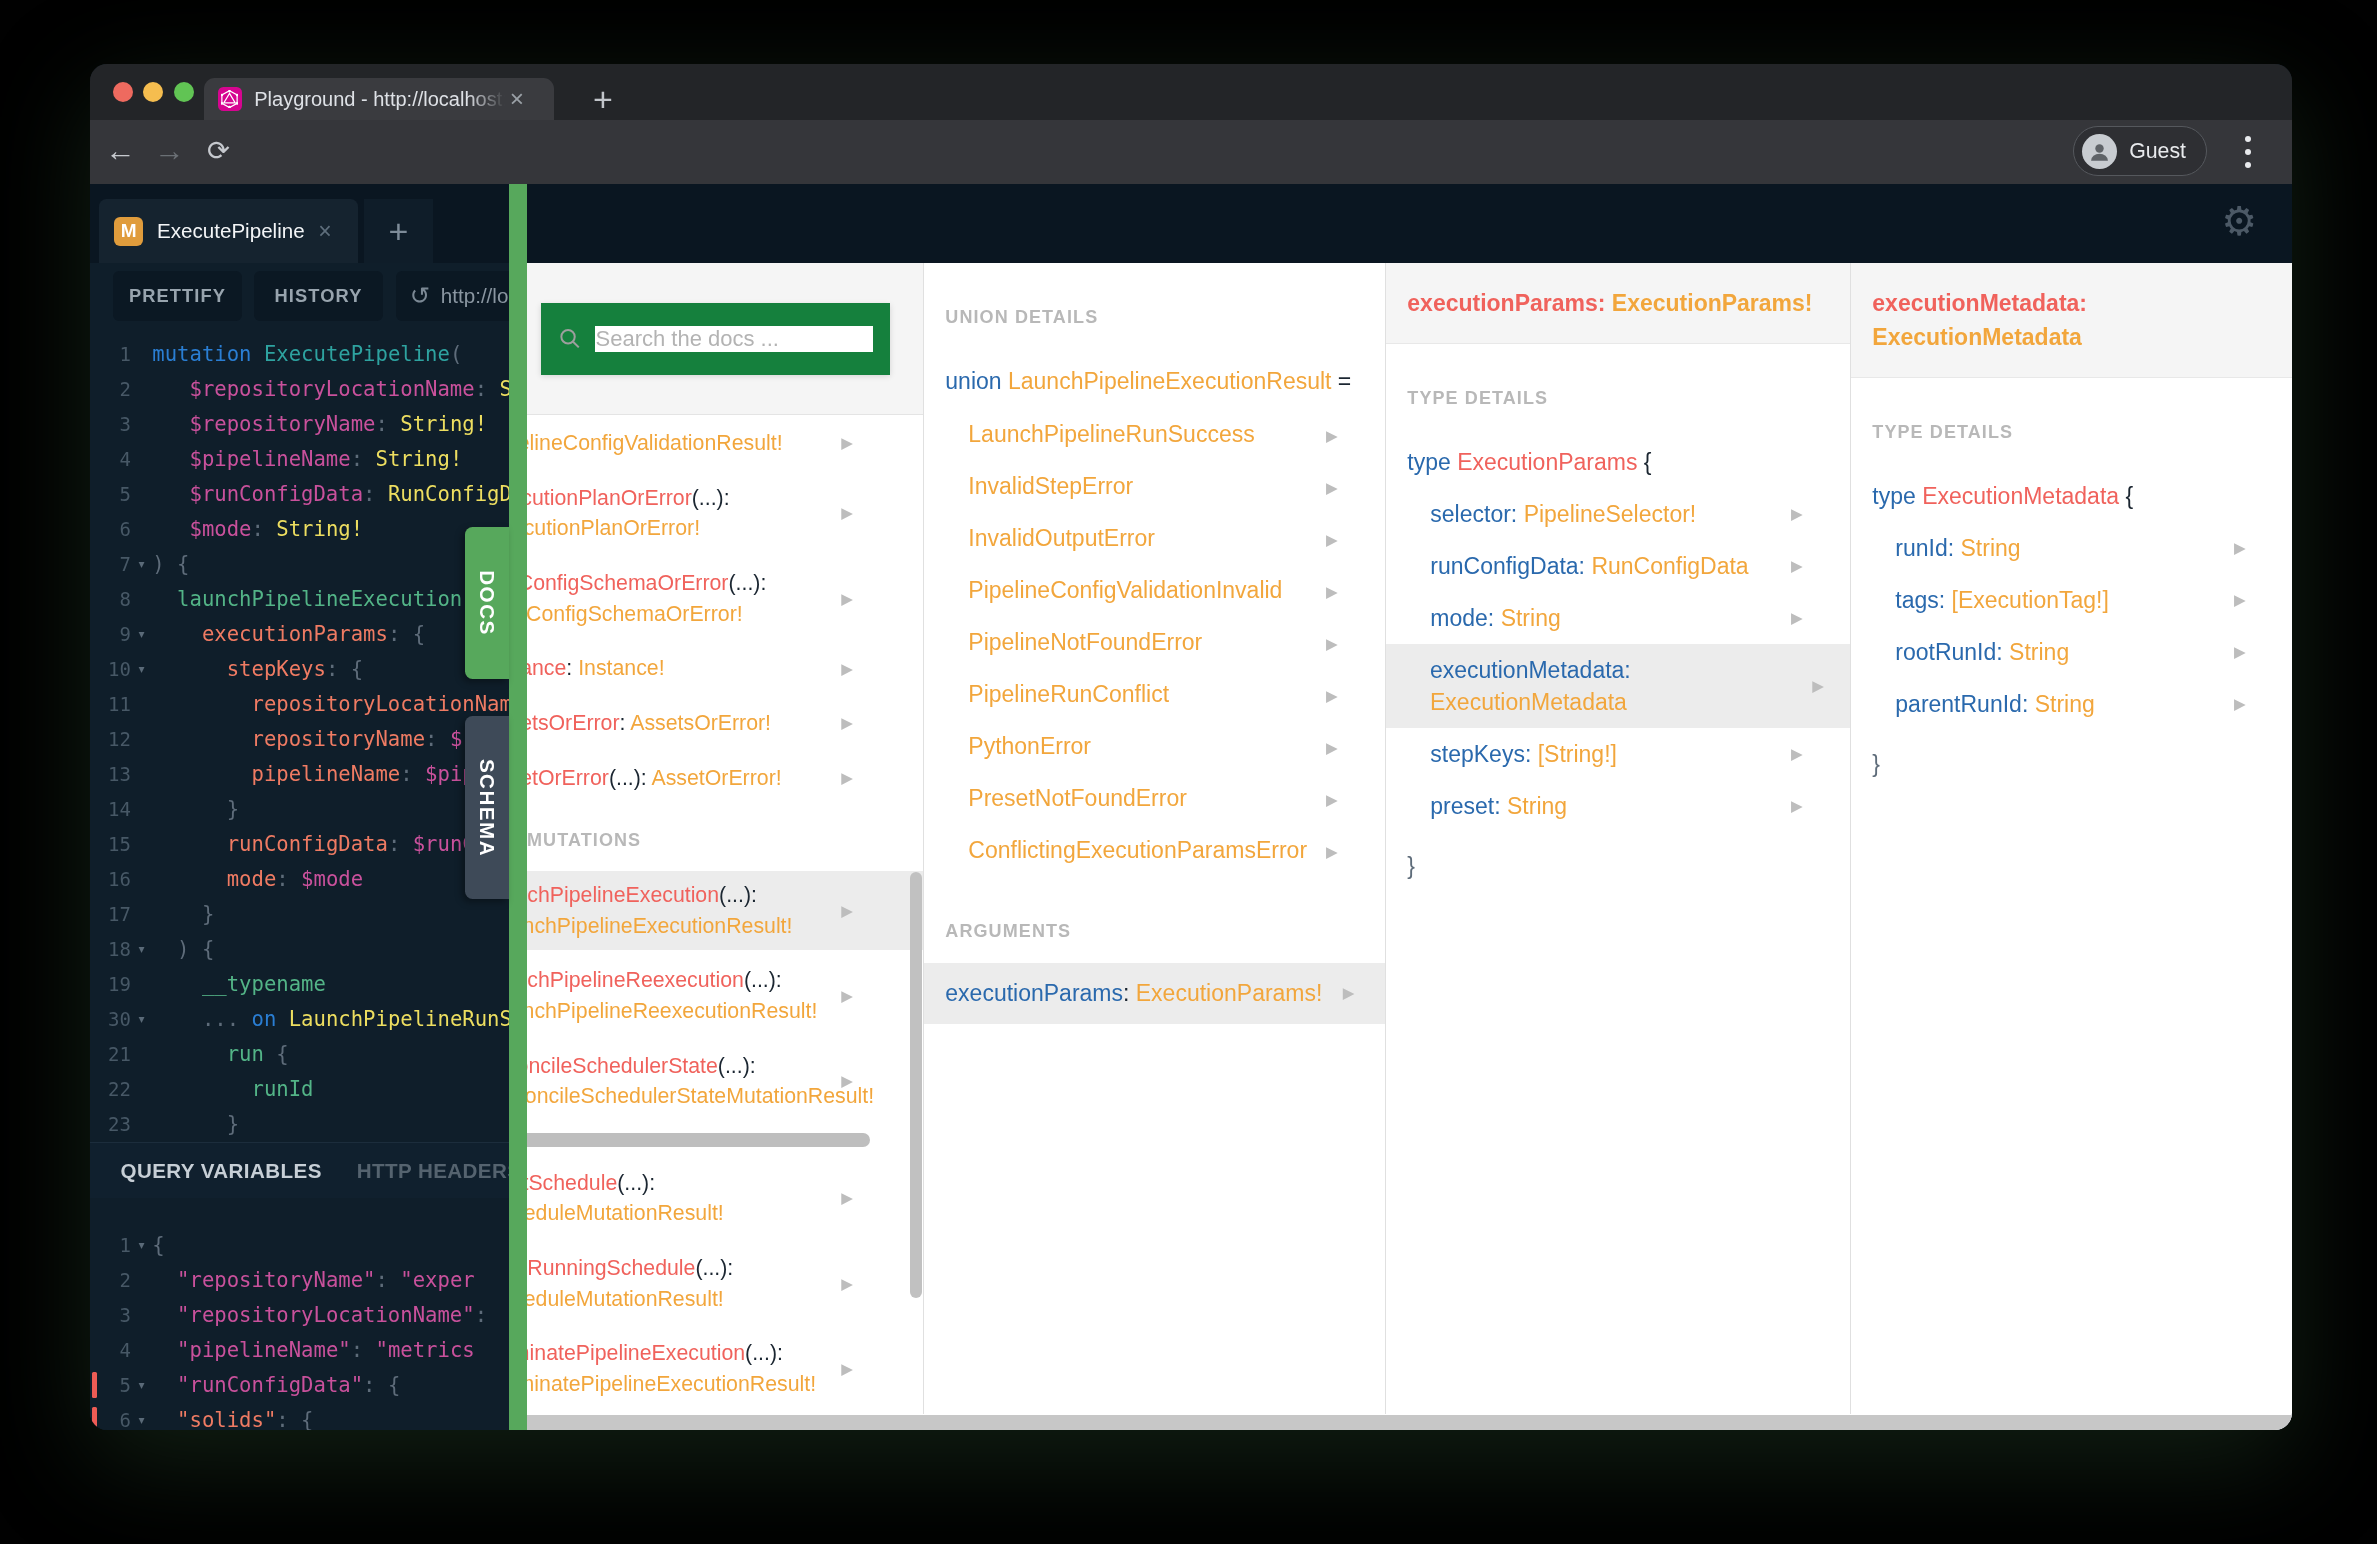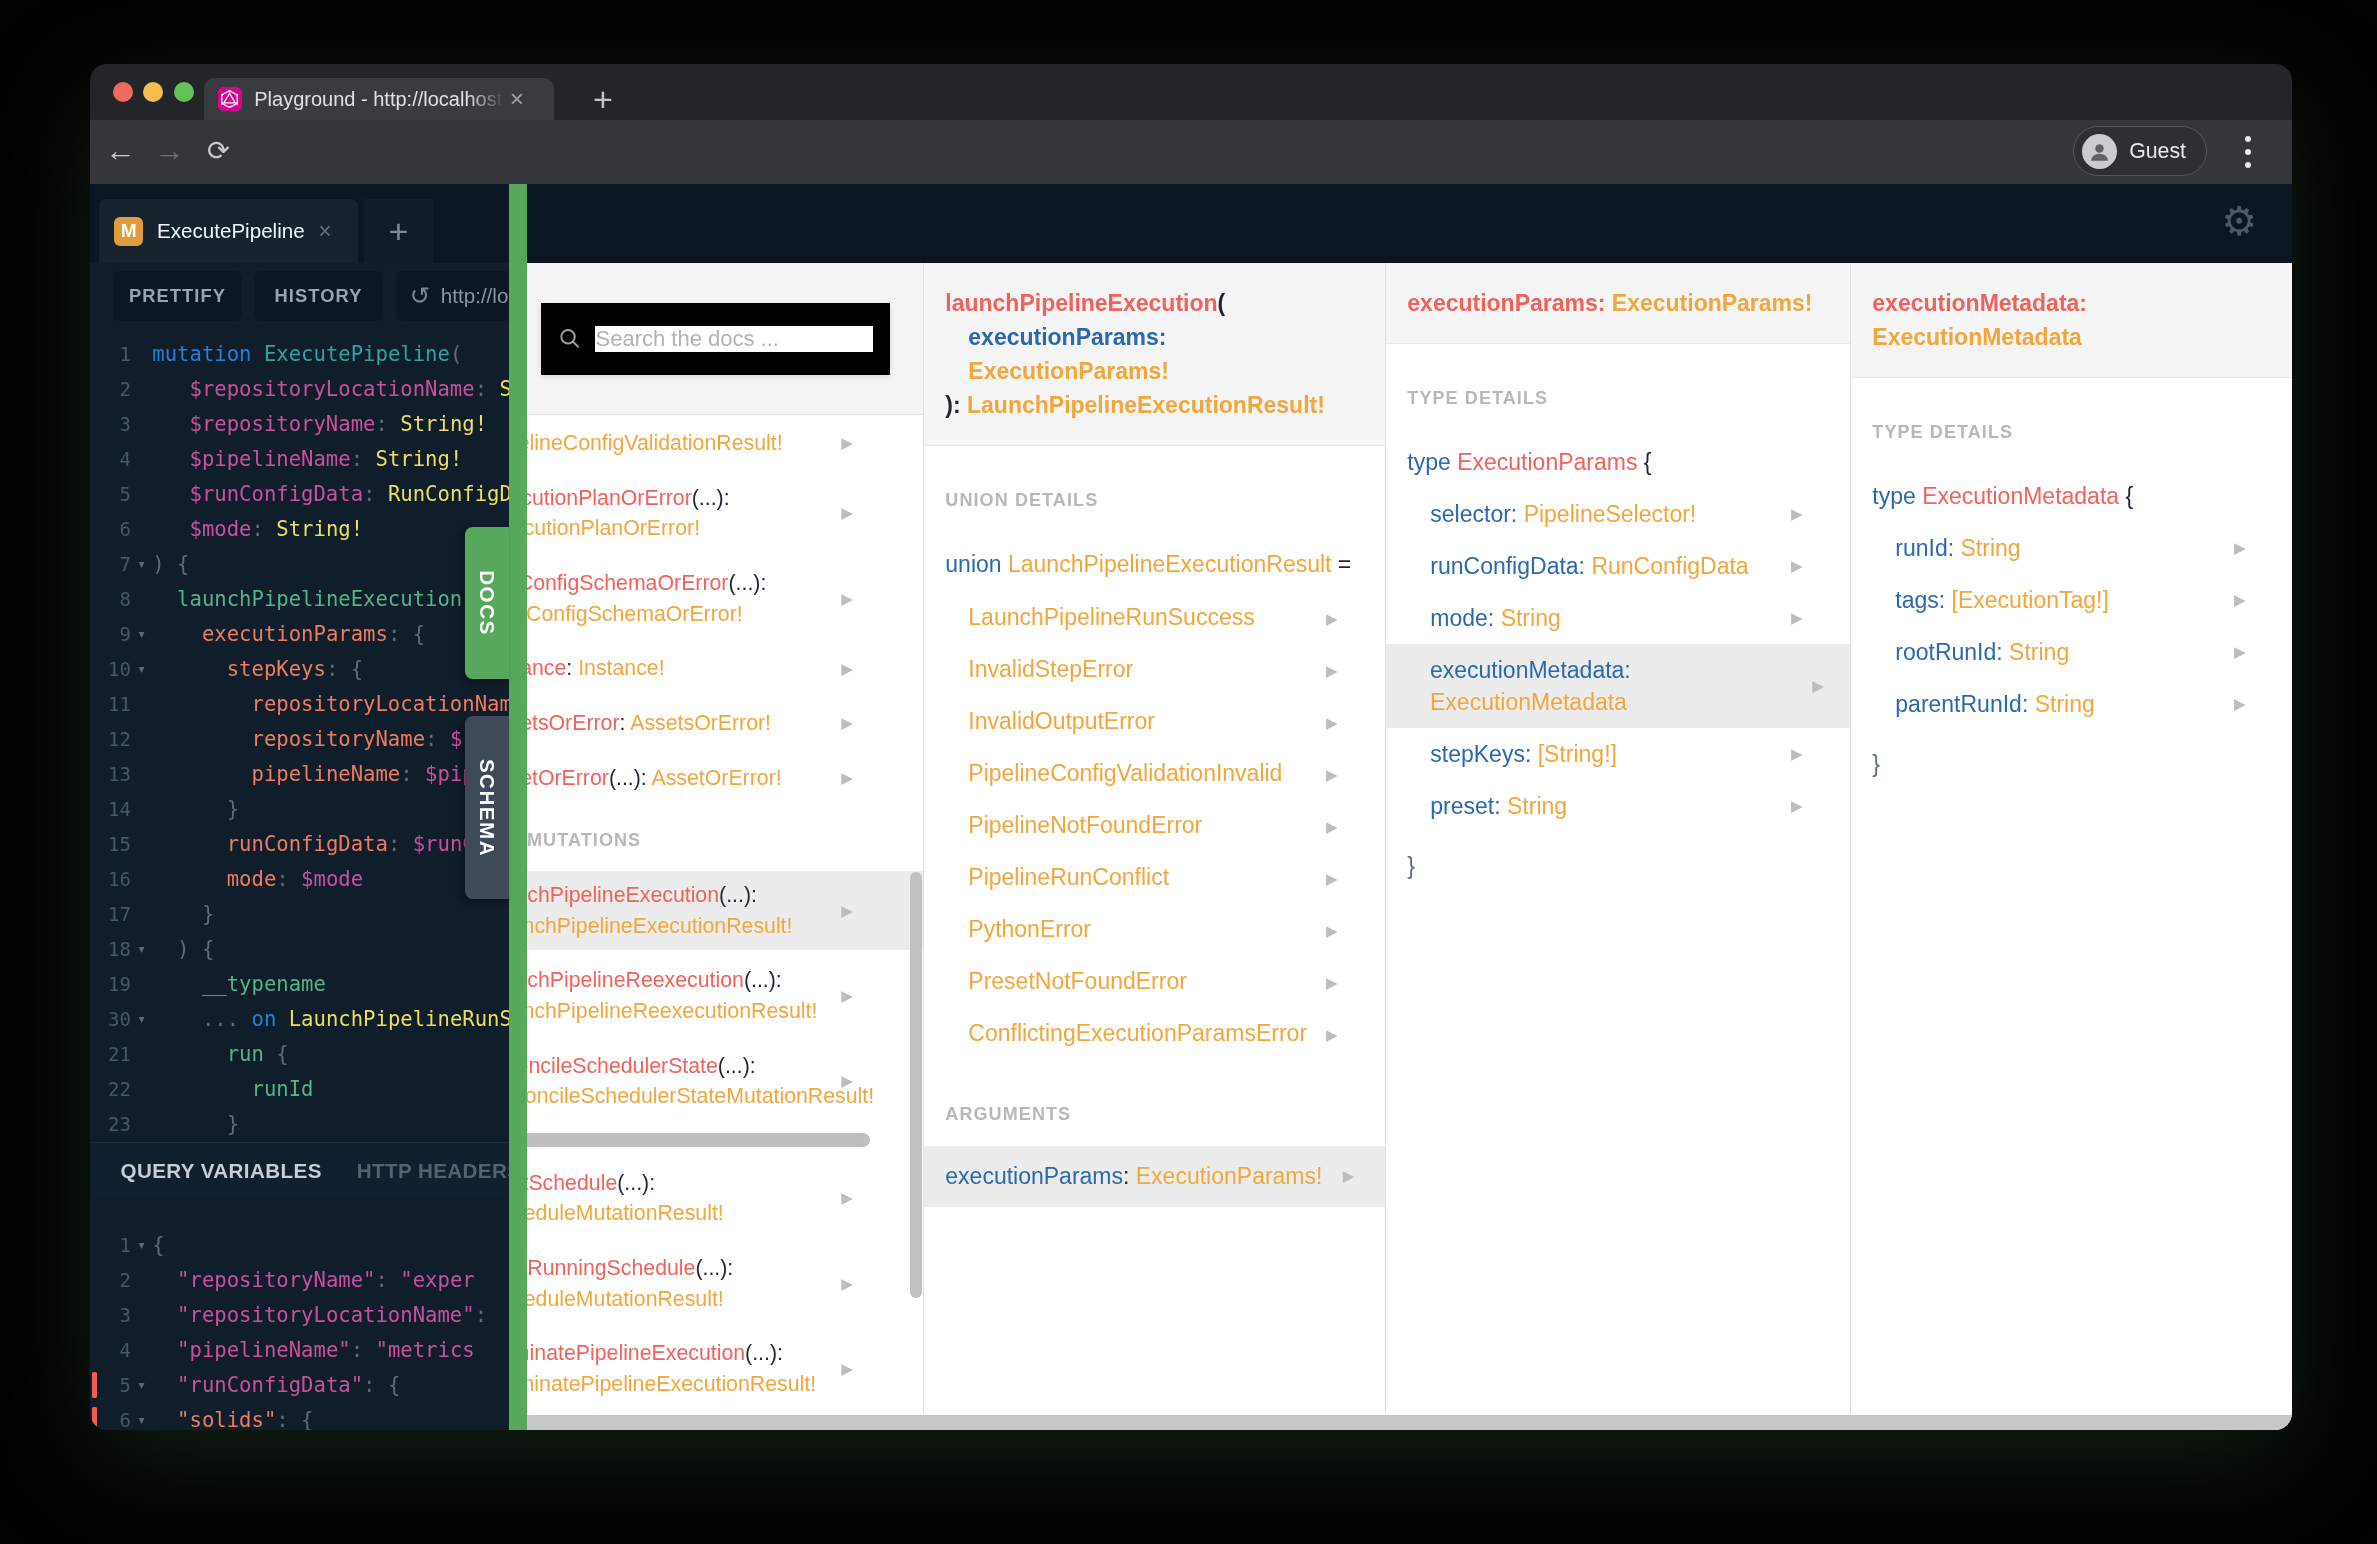--- a/index.html
+++ b/index.html
@@ -95,21 +95,21 @@
   
   .docs { position:absolute; left:437px; top:79px; width:1765px; height:1167px; background:#fff; z-index:5; }
   .col { position:absolute; top:0; height:1151px; overflow:hidden; }
   .col1 { left:0; width:397px; border-right:1.5px solid #E0E0E0; }
   .col2 { left:397px; width:462px; border-right:1.5px solid #E0E0E0; }
   .col3 { left:859px; width:465px; border-right:1.5px solid #E0E0E0; }
   .col4 { left:1324px; width:442px; }
 
   .search-head { position:absolute; left:0; top:0; width:100%; height:152px; background:#F5F5F5;
                  border-bottom:1.5px solid #E4E4E4; }
-  .searchbox { position:absolute; left:13.7px; top:40px; width:349px; height:72px; background:#000000;
+  .searchbox { position:absolute; left:13.7px; top:40px; width:349px; height:72px; background:#15803d;
                box-shadow:0 1.5px 6.1px rgba(0,0,0,.14); display:flex; align-items:center; padding:0 17px; }
   .searchbox input { border:0; outline:0; font-size:22px; color:#444; width:100%; margin-left:13.7px;
                      font-family:"Liberation Sans", sans-serif; }
   .searchbox input::placeholder { color:#B3B3B3; }
 
   .c1list { position:absolute; left:-40px; top:156px; width:436px; }
   .c1item { position:relative; padding:9.1px 0; margin-bottom:6.1px; font-size:21.3px; line-height:30.5px; white-space:nowrap; }
   .c1item.selected { background:#ECECEC; }
   .arrow { position:absolute; right:70px; top:50%; transform:translateY(-50%); color:#BDBDBD; font-size:15.2px; }
   .seclabel { color:#B8B8B8; font-weight:bold; font-size:18px; letter-spacing:1.1px; }
@@ -316,26 +316,20 @@
             <div class="c1item">
               <div><span class="d-red">terminatePipelineExecution</span><span class="d-dark">(...):</span></div>
               <div class="d-orange">TerminatePipelineExecutionResult!</div>
               <span class="arrow">▶</span>
             </div>
           </div>
         <div class="vthumb"></div>
       </div>
 
       <div class="col col2">
-        <div class="colhead">
-          <div><span class="d-red">launchPipelineExecution</span><span class="d-dark">(</span></div>
-          <div style="padding-left:23px;"><span class="d-blue">executionParams:</span></div>
-          <div style="padding-left:23px;"><span class="d-orange">ExecutionParams!</span></div>
-          <div><span class="d-dark">): </span><span class="d-orange">LaunchPipelineExecutionResult!</span></div>
-        </div>
         <div class="colbody">
           <div class="secrow seclabel">UNION DETAILS</div>
           <div class="decl">
             <span class="d-blue">union</span>
             <span class="d-orange">LaunchPipelineExecutionResult</span>
             <span class="d-dark">=</span>
           </div>
           <div id="col2-members" style="margin-top:13.7px;">
               <div class="member"><span class="d-orange">LaunchPipelineRunSuccess</span><span class="arrow" style="right: 26px;">▶</span></div>
               <div class="member"><span class="d-orange">InvalidStepError</span><span class="arrow" style="right: 26px;">▶</span></div>

